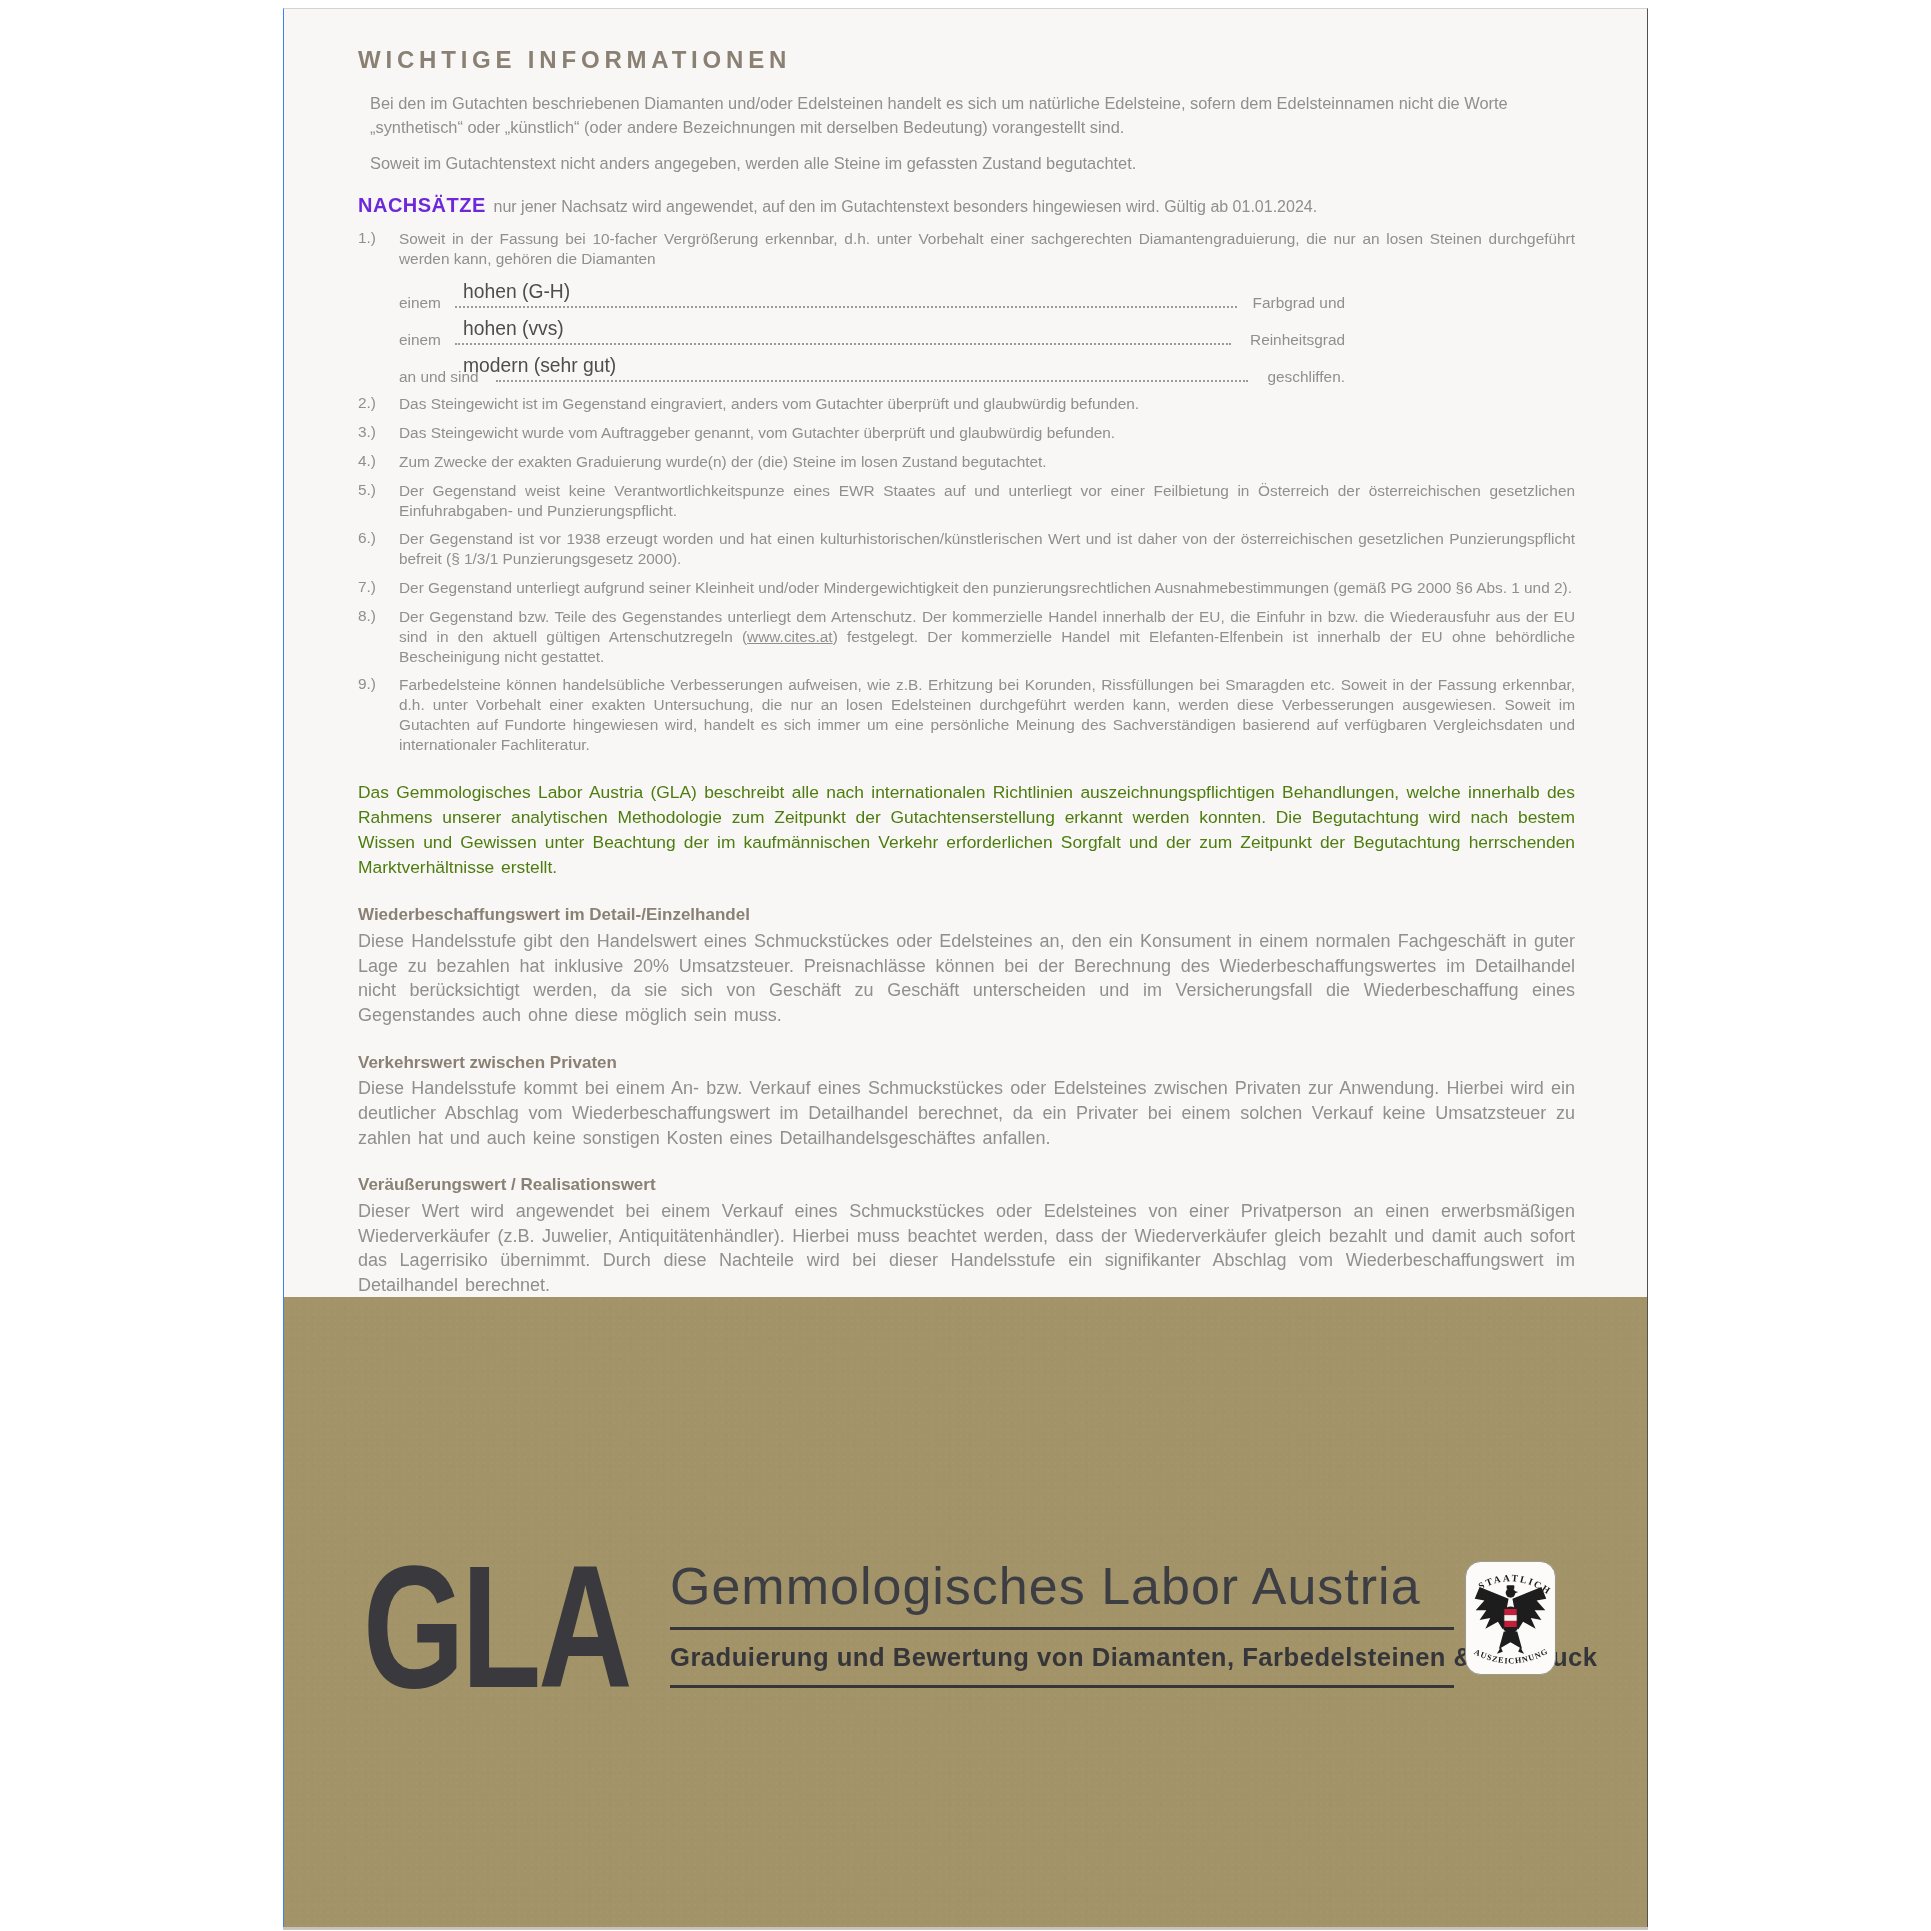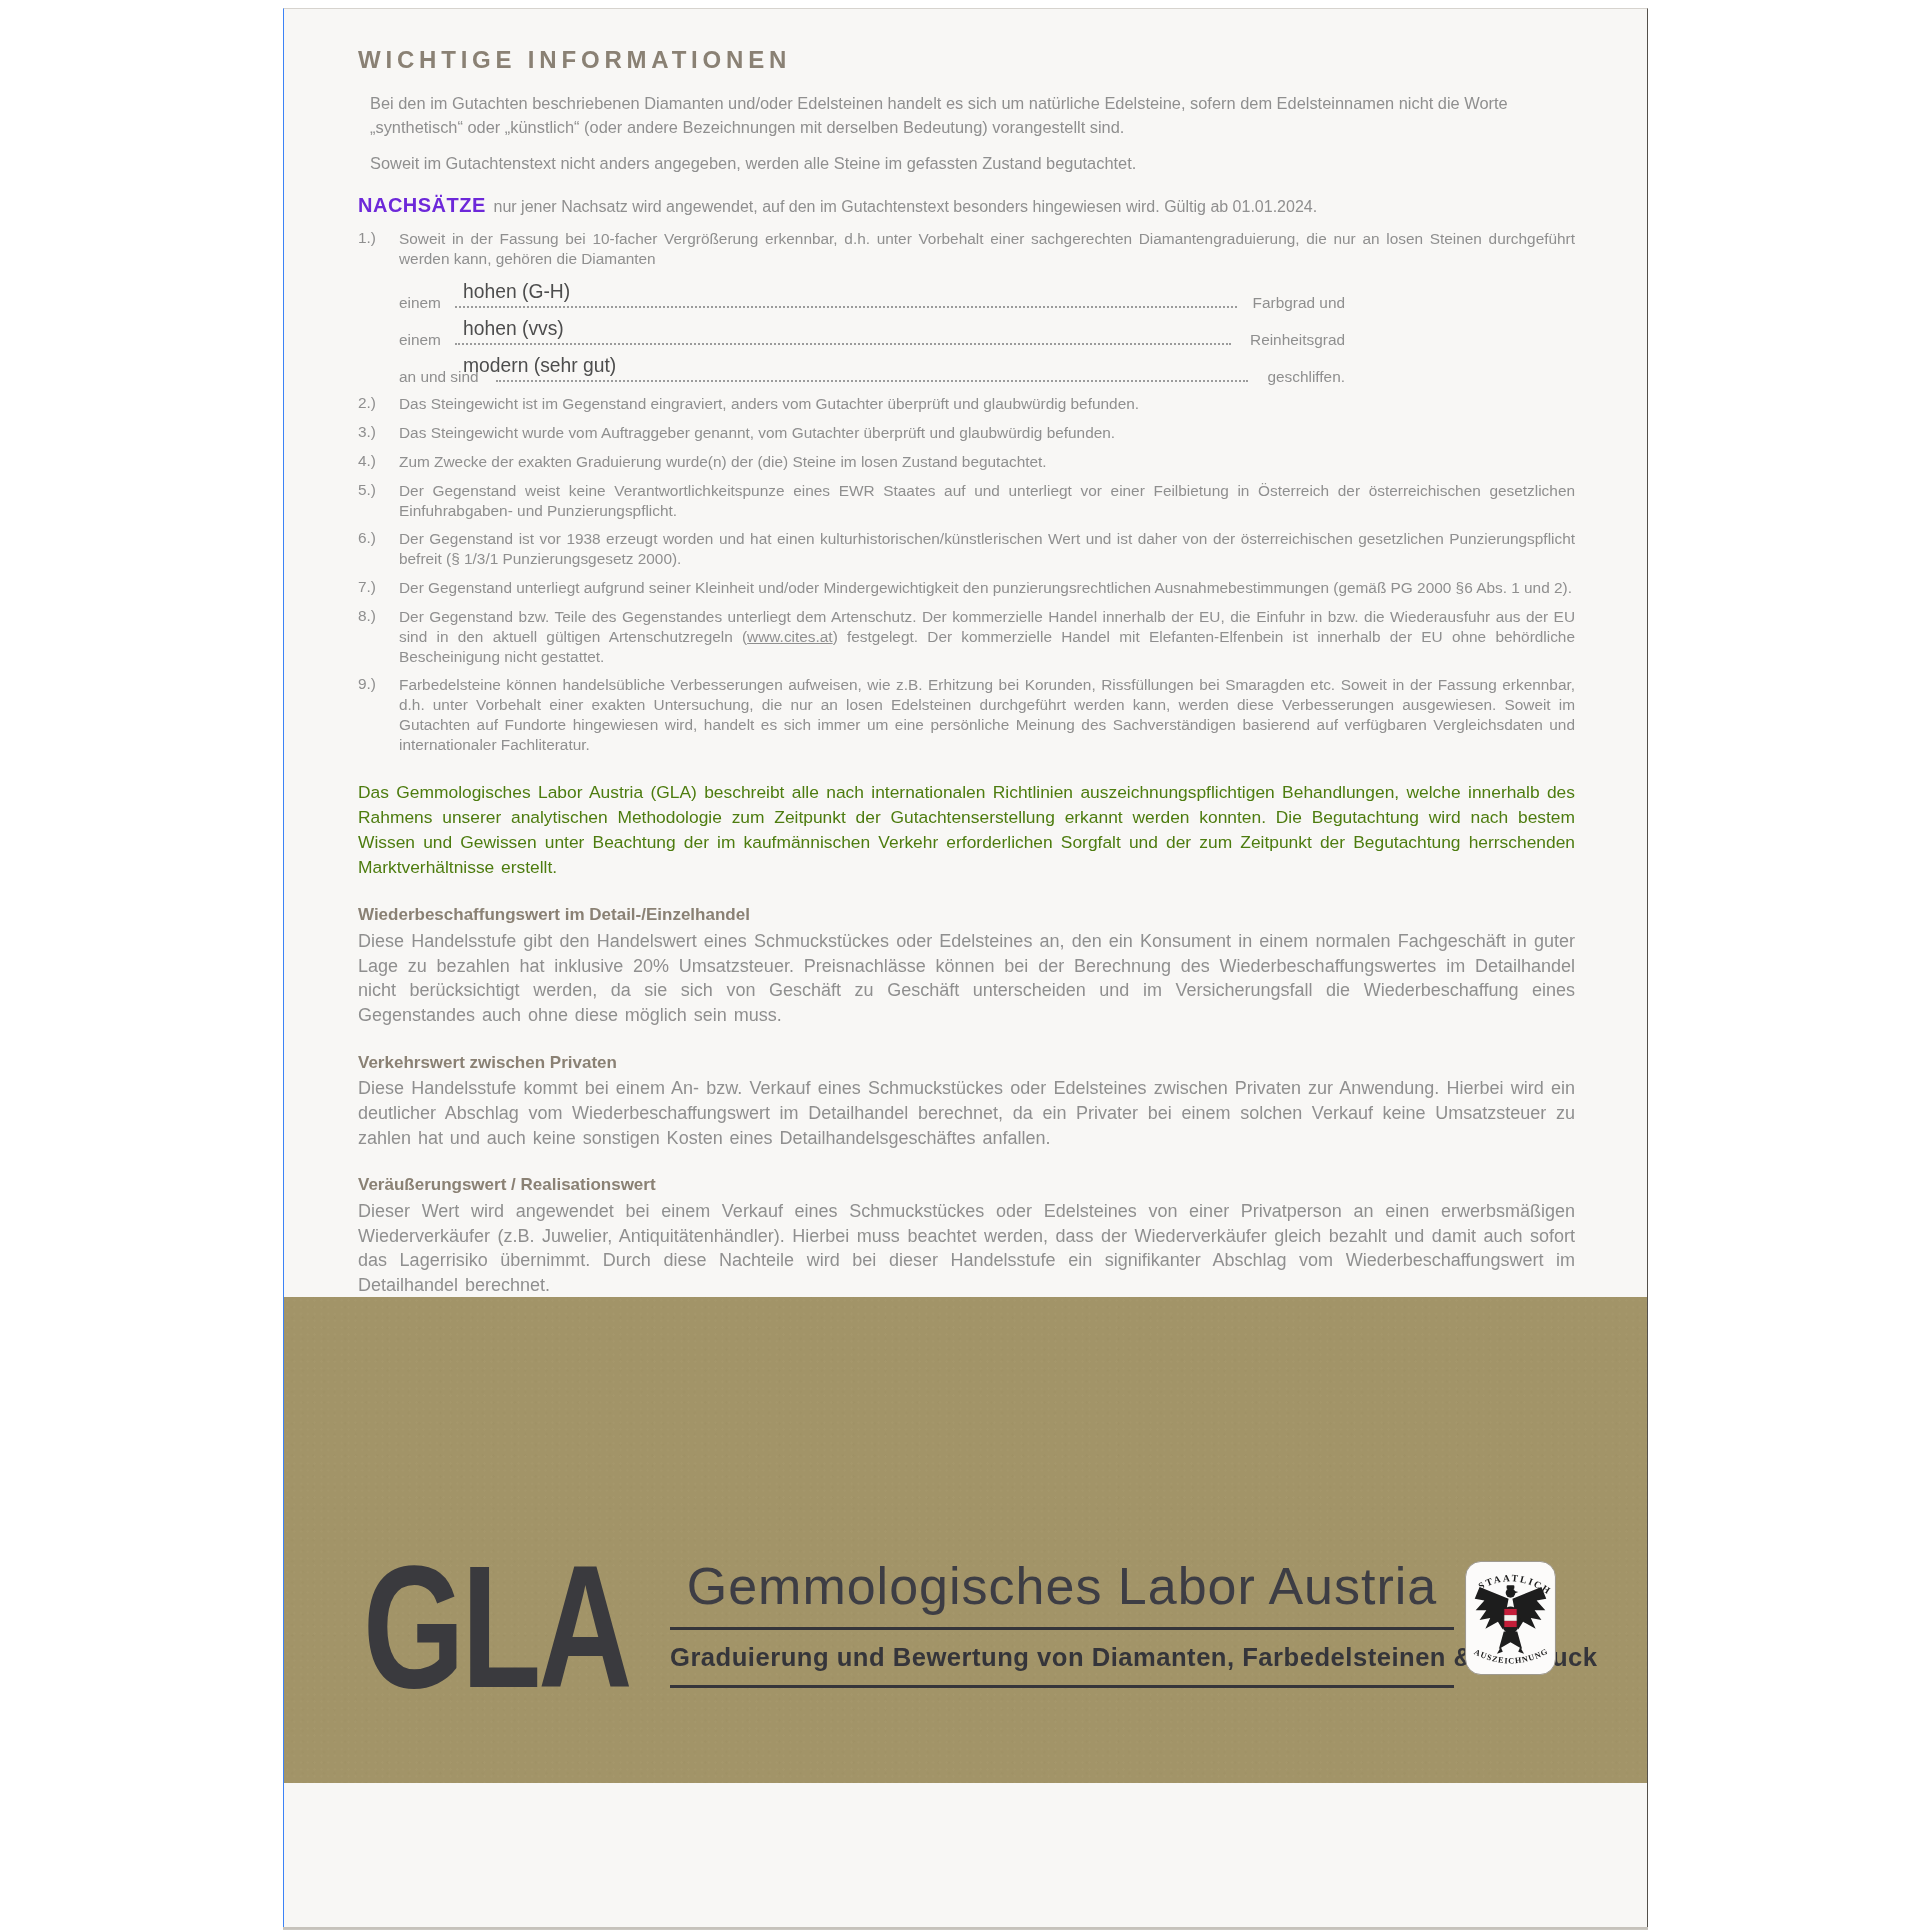--- a/index.html
+++ b/index.html
@@ -49,32 +49,32 @@
     margin-top:3.9px;font-size:18px;line-height:24.6px;text-align:justify;
     word-spacing:1.9px;color:#8f8f8f;
   }
   .closing{
     margin-top:31px;font-size:17.4px;line-height:24.6px;text-align:justify;
     word-spacing:1px;color:#8f8f8f;
   }
   .closing .bold{font-weight:bold;color:#777675;}
   
   .footer{
-    position:absolute;left:0;top:1288px;width:100%;height:486px;
+    position:absolute;left:0;top:1288px;width:100%;height:630px;
     background:#a29468;
   }
   .footer-noise{position:absolute;inset:0;
     background-image:radial-gradient(#ab9d72 1px, transparent 1px),radial-gradient(#9c8e62 1px, transparent 1px);
     background-size:6.8px 6.8px,10.6px 10.6px;background-position:0 0,2.9px 4.8px;opacity:.35;}
   .gla-logo{
     position:absolute;left:79px;top:243px;
     font-size:174px;line-height:1;font-weight:bold;color:#3a3a3e;
     transform:scaleX(0.75);transform-origin:left bottom;letter-spacing:-3.9px;
   }
-  .footer-right{position:absolute;left:386px;top:259px;width:784px;text-align:center;}
+  .footer-right{position:absolute;left:386px;top:259px;width:784px;}
   .fname{font-size:52px;font-weight:400;color:#3d3d44;letter-spacing:1px;white-space:nowrap;}
   .frule{margin-top:11.6px;height:2.9px;background:#35353a;width:784px;}
   .fsub{margin-top:12.6px;font-size:25.6px;font-weight:bold;color:#35353a;letter-spacing:0.5px;white-space:nowrap;}
   .frule2{margin-top:13.5px;height:2.9px;background:#35353a;width:784px;}
   .emblem{position:absolute;left:1180px;top:263px;width:93px;height:116px;}
 </style>
 </head>
 <body>
 
 <div class="page">

